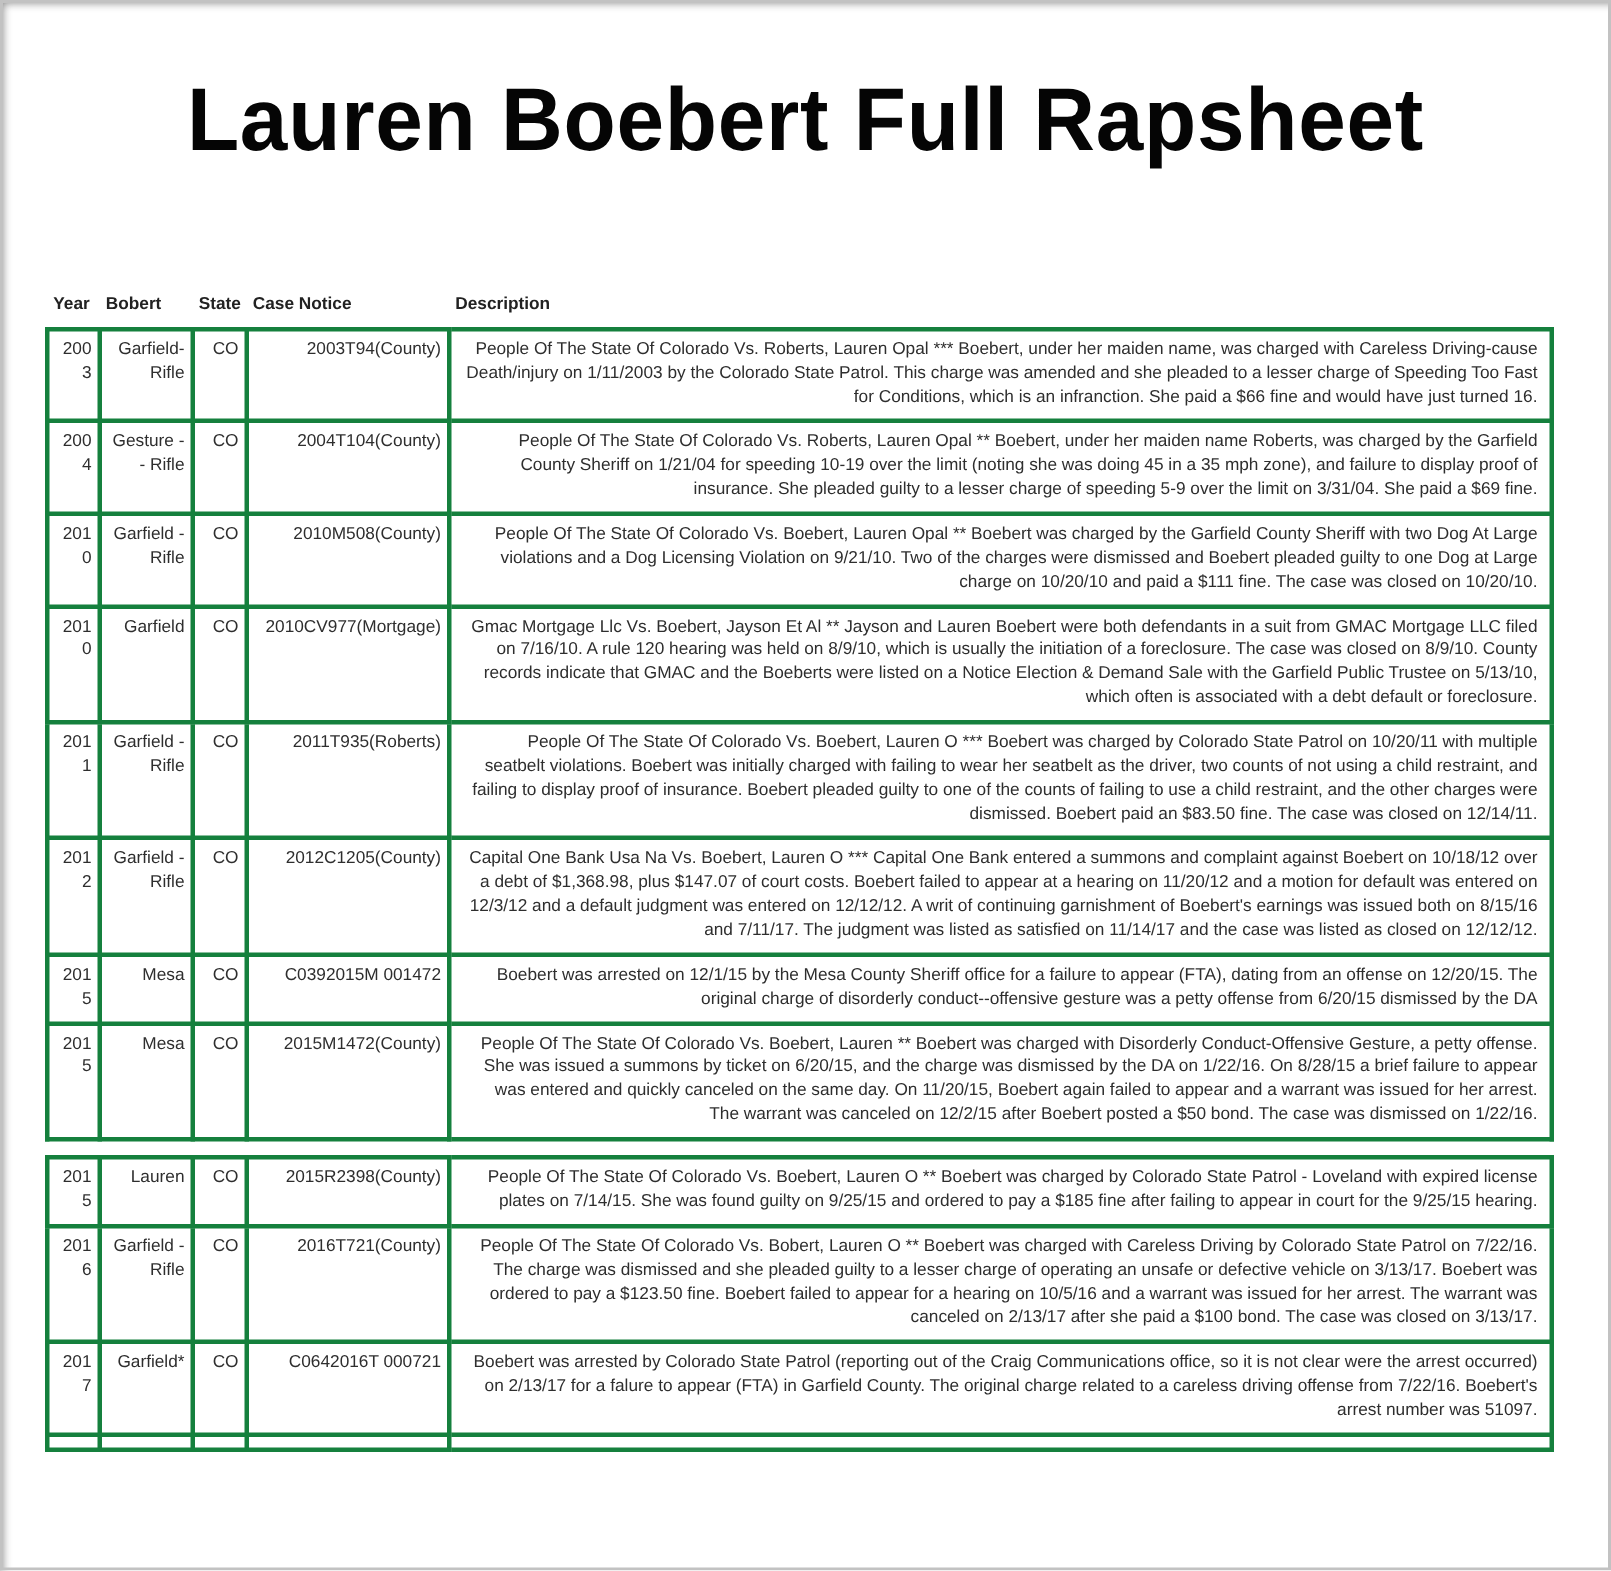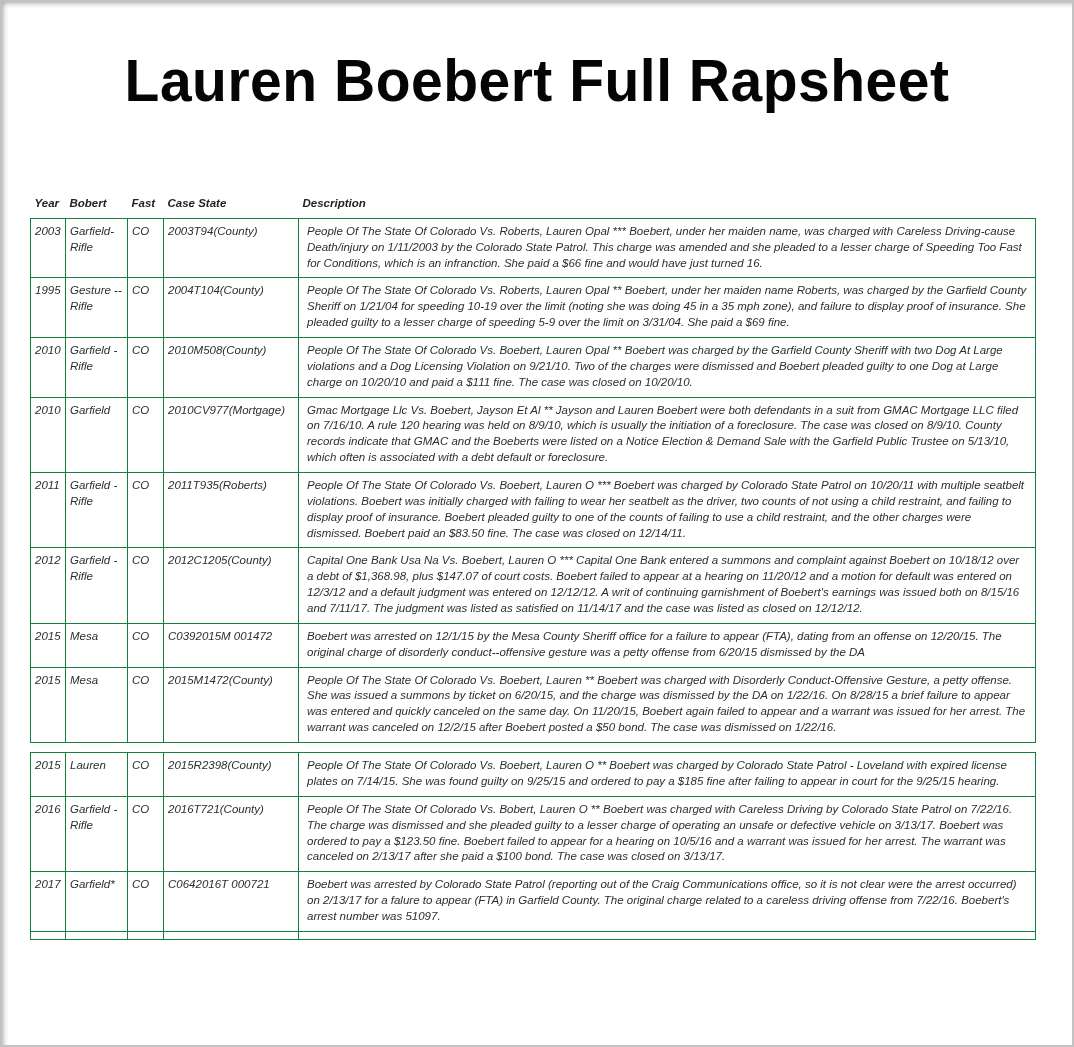--- a/index.html
+++ b/index.html
@@ -21,21 +21,21 @@
   .page-title {
     text-align: center;
     font-size: 57px;
     font-weight: 900;
     letter-spacing: 0.5px;
     color: #050505;
     margin: 0 0 0 0;
     line-height: 1.0;
     transform: scaleY(1.04);
   }
-  .table-wrap { margin: 83px 38px 0 30px; font-style: italic; }
+  .table-wrap { margin: 83px 38px 0 30px; }
   table {
     border-collapse: collapse;
     table-layout: fixed;
     width: 1006px;
     font-size: 11.5px;
     line-height: 1.38;
     color: #2e2e2e;
   }
   col.c-year  { width: 35px; }
   col.c-county{ width: 62px; }
@@ -43,25 +43,26 @@
   col.c-case  { width: 135px; }
   thead th {
     text-align: left;
     font-size: 11.5px;
     font-weight: bold;
     padding: 4px 3px 6px 4px;
     border: none;
     color: #222;
   }
   tbody td {
-    border: 1px solid #15803d;
+    border: 3px solid #15803d;
     vertical-align: top;
     padding: 5px 4px 6px 4px;
     background: #fff;
     word-wrap: break-word;
+    text-align: right;
   }
   tbody td.c-desc { padding: 5px 8px 6px 8px; }
   tbody tr.empty-row td { height: 7px; padding: 0; }
   .section-gap { height: 9px; }
   table.second { margin-top: 0; }
 </style>
 </head>
 <body>
 
 <div class="photo-frame"></div>
@@ -75,35 +76,35 @@
         <col class="c-year">
           <col class="c-county">
           <col class="c-state">
           <col class="c-case">
           <col class="c-desc">
       </colgroup>
       <thead>
         <tr>
           <th>Year</th>
           <th>Bobert</th>
-          <th>Fast</th>
-          <th>Case State</th>
+          <th>State</th>
+          <th>Case Notice</th>
           <th>Description</th>
         </tr>
       </thead>
       <tbody id="tbody-1">
           <tr>
     <td class="c-year">2003</td>
     <td class="c-county">Garfield- Rifle</td>
     <td class="c-state">CO</td>
     <td class="c-case">2003T94(County)</td>
     <td class="c-desc">People Of The State Of Colorado Vs. Roberts, Lauren Opal *** Boebert, under her maiden name, was charged with Careless Driving-cause Death/injury on 1/11/2003 by the Colorado State Patrol. This charge was amended and she pleaded to a lesser charge of Speeding Too Fast for Conditions, which is an infranction. She paid a $66 fine and would have just turned 16.</td>
   </tr>
           <tr>
-    <td class="c-year">1995</td>
+    <td class="c-year">2004</td>
     <td class="c-county">Gesture -- Rifle</td>
     <td class="c-state">CO</td>
     <td class="c-case">2004T104(County)</td>
     <td class="c-desc">People Of The State Of Colorado Vs. Roberts, Lauren Opal ** Boebert, under her maiden name Roberts, was charged by the Garfield County Sheriff on 1/21/04 for speeding 10-19 over the limit (noting she was doing 45 in a 35 mph zone), and failure to display proof of insurance. She pleaded guilty to a lesser charge of speeding 5-9 over the limit on 3/31/04. She paid a $69 fine.</td>
   </tr>
           <tr>
     <td class="c-year">2010</td>
     <td class="c-county">Garfield - Rifle</td>
     <td class="c-state">CO</td>
     <td class="c-case">2010M508(County)</td>

